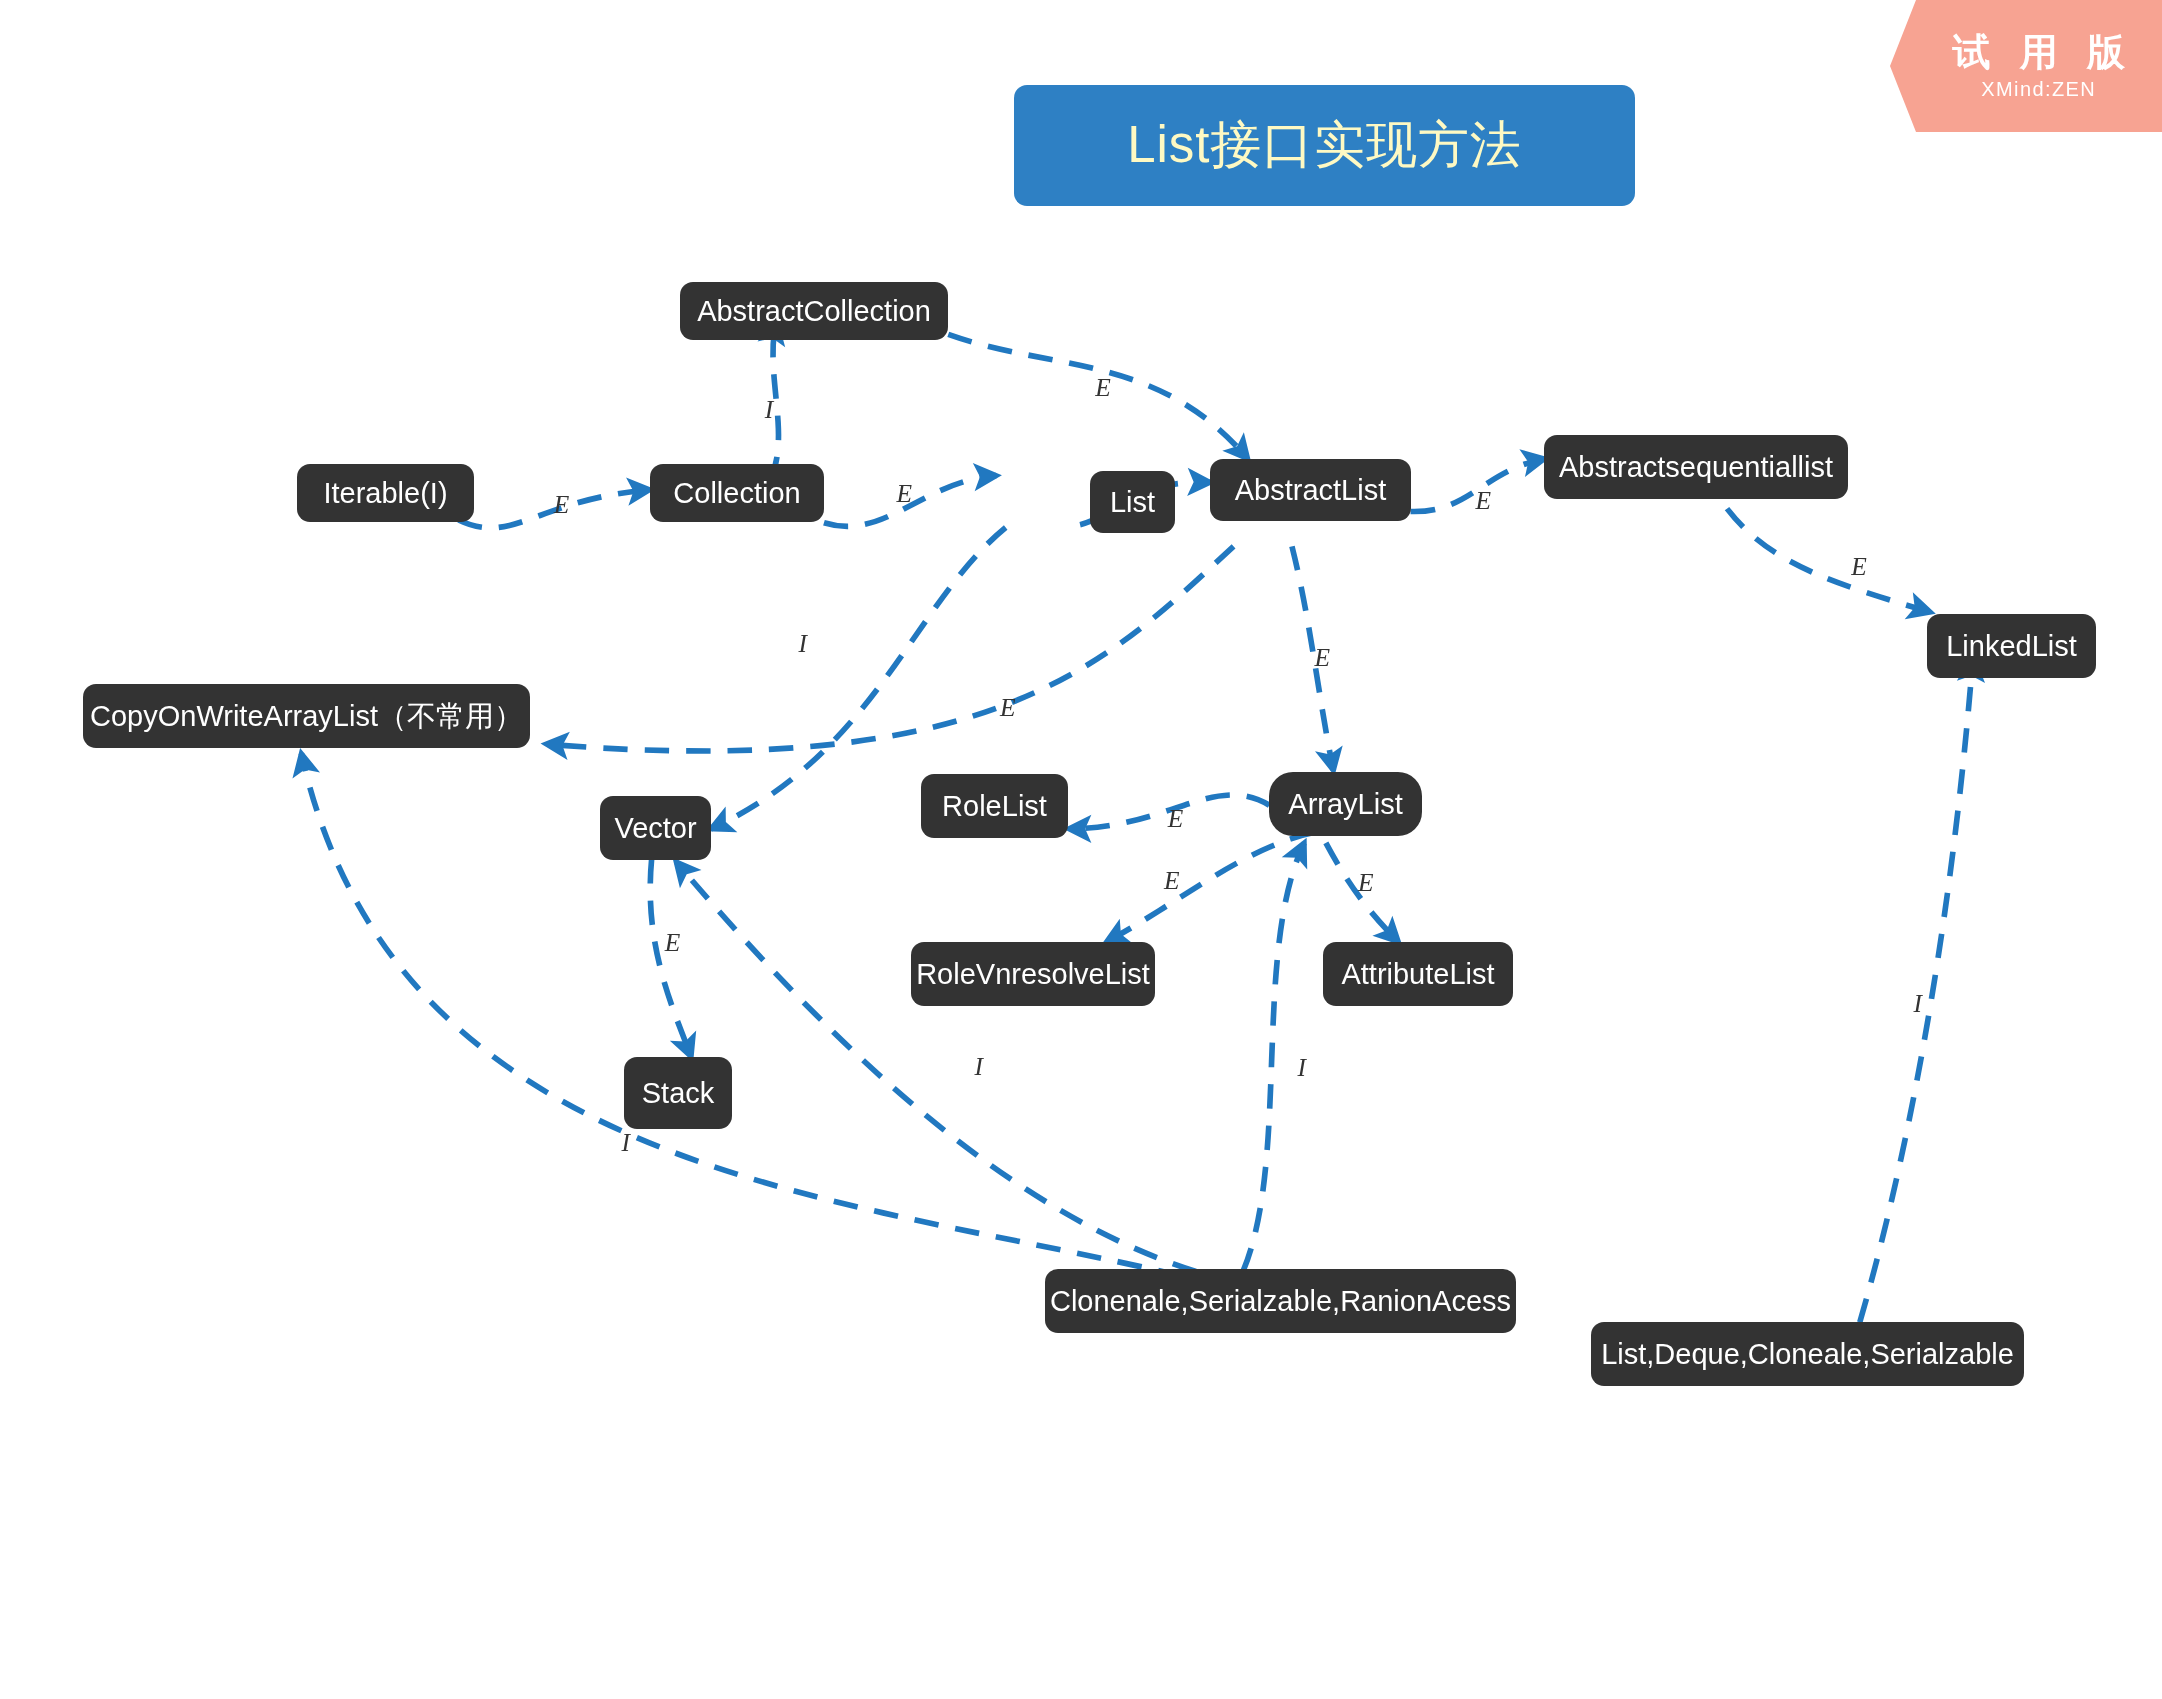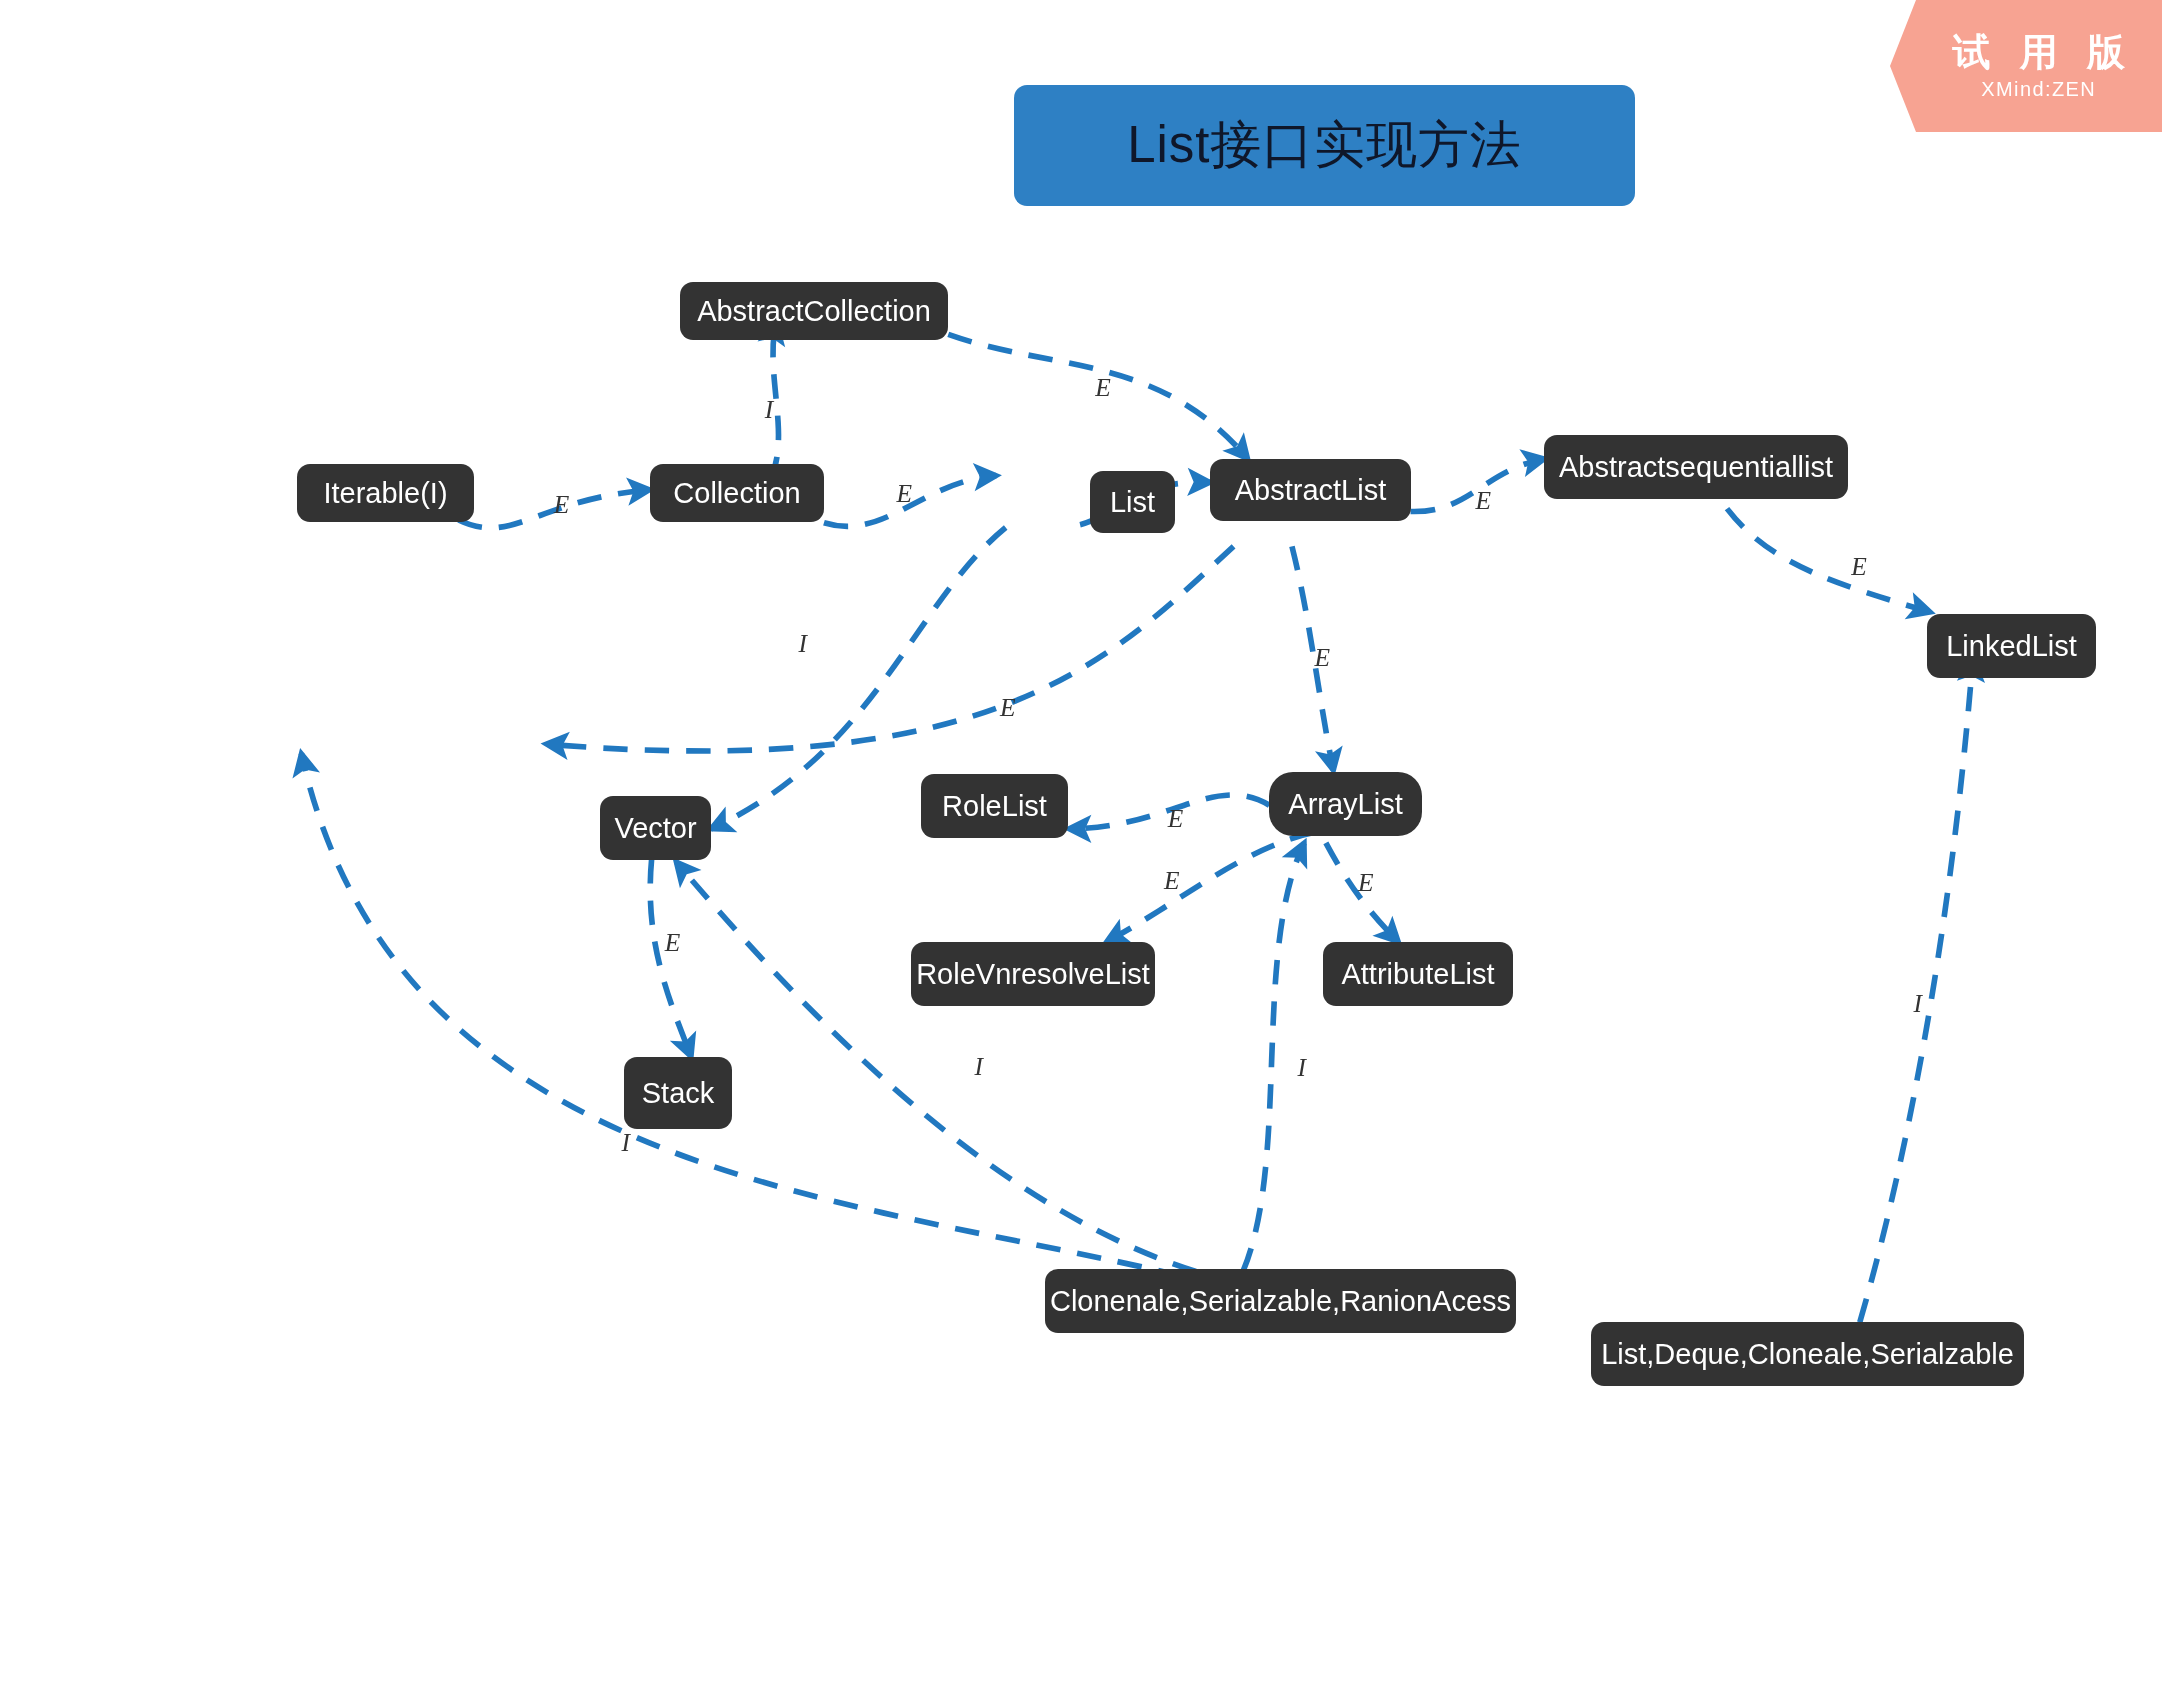--- a/index.html
+++ b/index.html
@@ -55,21 +55,21 @@
     position: absolute;
     left: 1014px;
     top: 85px;
     width: 621px;
     height: 121px;
     background: #2e80c4;
     border-radius: 13px;
     display: flex;
     align-items: center;
     justify-content: center;
-    color: #0f172a;
+    color: #fef9c3;
     font-size: 51px;
     letter-spacing: 0.9px;
     box-sizing: border-box;
   }
 
   
   .node {
     position: absolute;
     background: #333333;
     border-radius: 13px;
@@ -188,20 +188,21 @@
   <div class="node" style="left:650px; top:464px; width:174px; height:58px;">Collection</div>
 
   <div class="node" style="left:1046px; top:471px; width:85px; height:62px;margin-left:44px;">List</div>
 
   <div class="node" style="left:1210px; top:459px; width:201px; height:62px;">AbstractList</div>
 
   <div class="node" style="left:1544px; top:435px; width:304px; height:64px;">Abstractsequentiallist</div>
 
   <div class="node" style="left:1927px; top:614px; width:169px; height:64px;">LinkedList</div>
 
+  <div class="node" style="left:83px; top:684px; width:447px; height:64px;">CopyOnWriteArrayList（不常用）</div>
 
   <div class="node" style="left:600px; top:796px; width:111px; height:64px;">Vector</div>
 
   <div class="node" style="left:921px; top:774px; width:147px; height:64px;">RoleList</div>
 
   <div class="node" style="left:1269px; top:772px; width:153px; height:64px;border-radius:24px;">ArrayList</div>
 
   <div class="node" style="left:911px; top:942px; width:244px; height:64px;">RoleVnresolveList</div>
 
   <div class="node" style="left:1323px; top:942px; width:190px; height:64px;">AttributeList</div>

